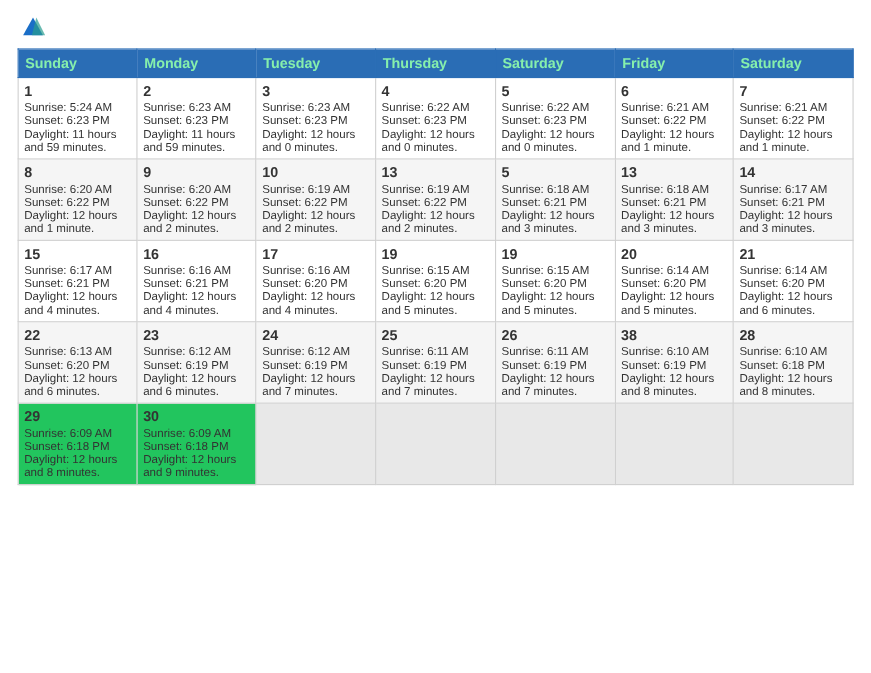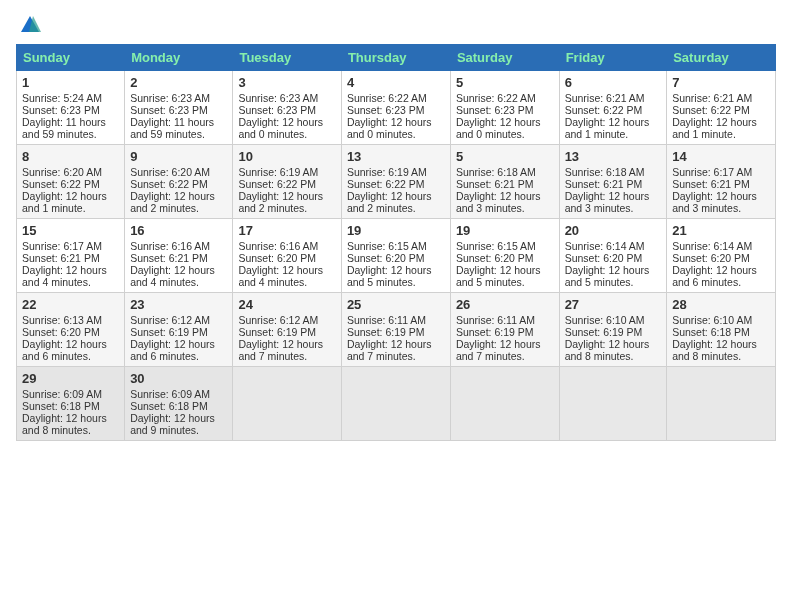--- a/index.html
+++ b/index.html
@@ -56,21 +56,21 @@
       width: 112px;
       font-size: 10.5px;
       color: #333;
       min-height: 80px;
       background: #fff;
     }
     .calendar tr:nth-child(even) td {
       background: #f5f5f5;
     }
     .calendar tr:last-child td {
-      background: #e5e5e5;
+      background: #22c55e;
     }
     .day-num {
       font-size: 13px;
       font-weight: bold;
       display: block;
       margin-bottom: 2px;
     }
     .cell-empty {
       background: #e8e8e8 !important;
     }
@@ -140,21 +140,21 @@
         <td><span class="day-num">19</span><span>Sunrise: 6:15 AM</span><br><span>Sunset: 6:20 PM</span><br><span>Daylight: 12 hours and 5 minutes.</span></td>
         <td><span class="day-num">20</span><span>Sunrise: 6:14 AM</span><br><span>Sunset: 6:20 PM</span><br><span>Daylight: 12 hours and 5 minutes.</span></td>
         <td><span class="day-num">21</span><span>Sunrise: 6:14 AM</span><br><span>Sunset: 6:20 PM</span><br><span>Daylight: 12 hours and 6 minutes.</span></td>
       </tr>
       <tr>
         <td><span class="day-num">22</span><span>Sunrise: 6:13 AM</span><br><span>Sunset: 6:20 PM</span><br><span>Daylight: 12 hours and 6 minutes.</span></td>
         <td><span class="day-num">23</span><span>Sunrise: 6:12 AM</span><br><span>Sunset: 6:19 PM</span><br><span>Daylight: 12 hours and 6 minutes.</span></td>
         <td><span class="day-num">24</span><span>Sunrise: 6:12 AM</span><br><span>Sunset: 6:19 PM</span><br><span>Daylight: 12 hours and 7 minutes.</span></td>
         <td><span class="day-num">25</span><span>Sunrise: 6:11 AM</span><br><span>Sunset: 6:19 PM</span><br><span>Daylight: 12 hours and 7 minutes.</span></td>
         <td><span class="day-num">26</span><span>Sunrise: 6:11 AM</span><br><span>Sunset: 6:19 PM</span><br><span>Daylight: 12 hours and 7 minutes.</span></td>
-        <td><span class="day-num">27</span><span>Sunrise: 6:10 AM</span><br><span>Sunset: 6:19 PM</span><br><span>Daylight: 12 hours and 8 minutes.</span></td>
+        <td><span class="day-num">38</span><span>Sunrise: 6:10 AM</span><br><span>Sunset: 6:19 PM</span><br><span>Daylight: 12 hours and 8 minutes.</span></td>
         <td><span class="day-num">28</span><span>Sunrise: 6:10 AM</span><br><span>Sunset: 6:18 PM</span><br><span>Daylight: 12 hours and 8 minutes.</span></td>
       </tr>
       <tr>
         <td><span class="day-num">29</span><span>Sunrise: 6:09 AM</span><br><span>Sunset: 6:18 PM</span><br><span>Daylight: 12 hours and 8 minutes.</span></td>
         <td><span class="day-num">30</span><span>Sunrise: 6:09 AM</span><br><span>Sunset: 6:18 PM</span><br><span>Daylight: 12 hours and 9 minutes.</span></td>
         <td class="cell-empty"></td>
         <td class="cell-empty"></td>
         <td class="cell-empty"></td>
         <td class="cell-empty"></td>
         <td class="cell-empty"></td>

